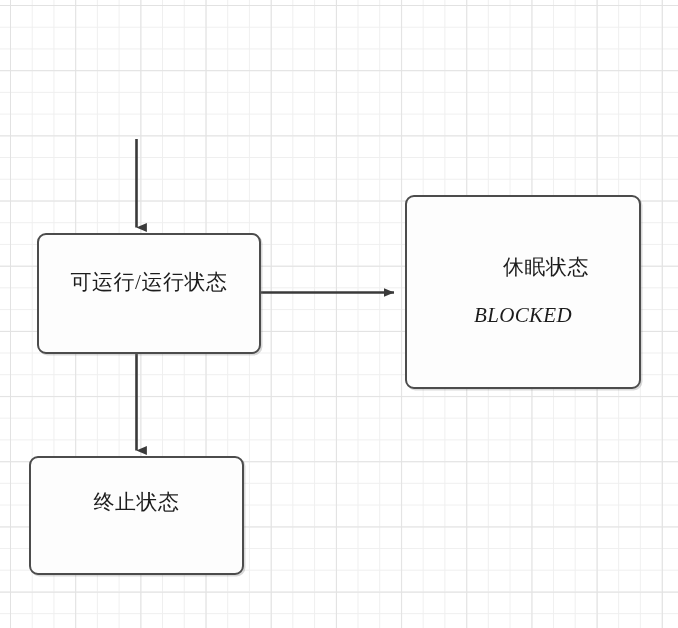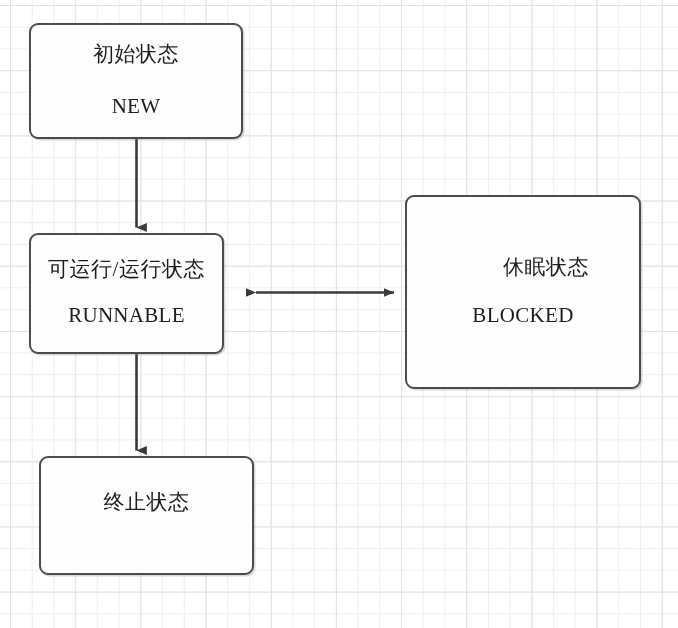--- a/index.html
+++ b/index.html
@@ -62,37 +62,38 @@
   }
   .node .en {
     font-size: 21px;
     line-height: 1.22;
     letter-spacing: 0.3px;
   }
   .node .en-group {
     display: flex;
     flex-direction: column;
     align-items: center;
+    font-style: italic;
   }
 
   
   #node-new {
     left: 29px;  top: 23px;
     width: 214px; height: 116px;
   }
   #node-new .cn { margin-bottom: 28px; }
 
   #node-runnable {
-    left: 29px;  top: 233px;
-    width: 195px; height: 121px;
+    left: 37px;  top: 233px;
+    width: 224px; height: 121px;
   }
   #node-runnable .cn { margin-bottom: 22px; }
 
   #node-terminated {
-    left: 39px;  top: 456px;
+    left: 29px;  top: 456px;
     width: 215px; height: 119px;
   }
   #node-terminated .cn { margin-bottom: 26px; }
 
   #node-blocked {
     left: 405px; top: 195px;
     width: 236px; height: 194px;
   }
   #node-blocked .cn { margin-bottom: 24px; margin-left: 46px; }
 
@@ -128,28 +129,23 @@
 
     <g>
       <line x1="136.5" y1="354" x2="136.5" y2="450.5" stroke="#3a3a3a" stroke-width="2.6" marker-end="url(#arrow-down)"></line>
     </g>
 
     <g>
       <line x1="256" y1="292.5" x2="394" y2="292.5" stroke="#3a3a3a" stroke-width="2.6" marker-start="url(#arrow-left)" marker-end="url(#arrow-right)"></line>
     </g>
   </svg>
 
-  <div class="node" id="node-new">
-    <div class="cn">初始状态</div>
-    <div class="en">NEW</div>
-  </div>
 
   <div class="node" id="node-runnable">
     <div class="cn">可运行/运行状态</div>
-    <div class="en">RUNNABLE</div>
   </div>
 
   <div class="node" id="node-blocked">
     <div class="cn">休眠状态</div>
     <div class="en-group">
       <div class="en">BLOCKED</div>
     </div>
   </div>
 
   <div class="node" id="node-terminated">

